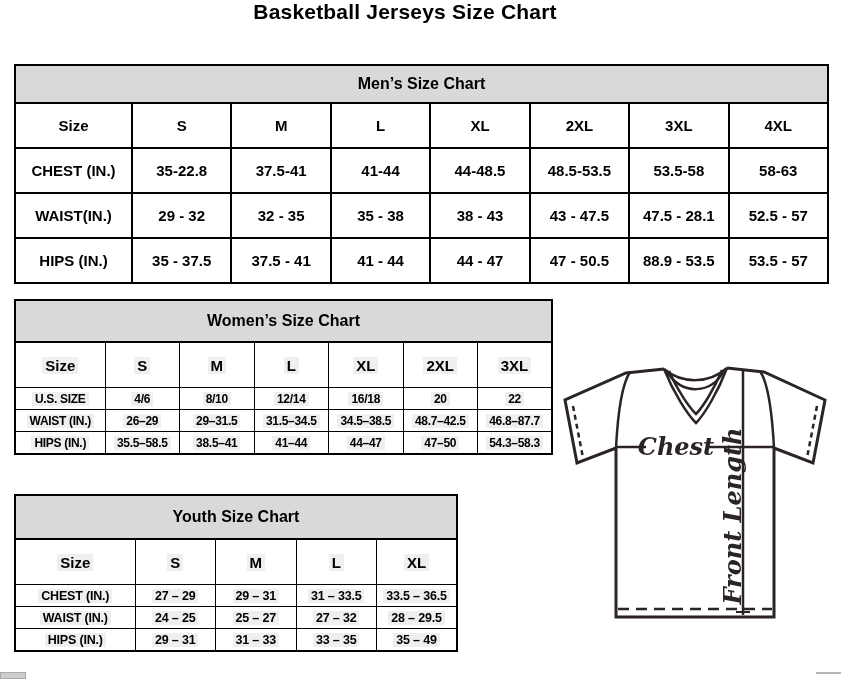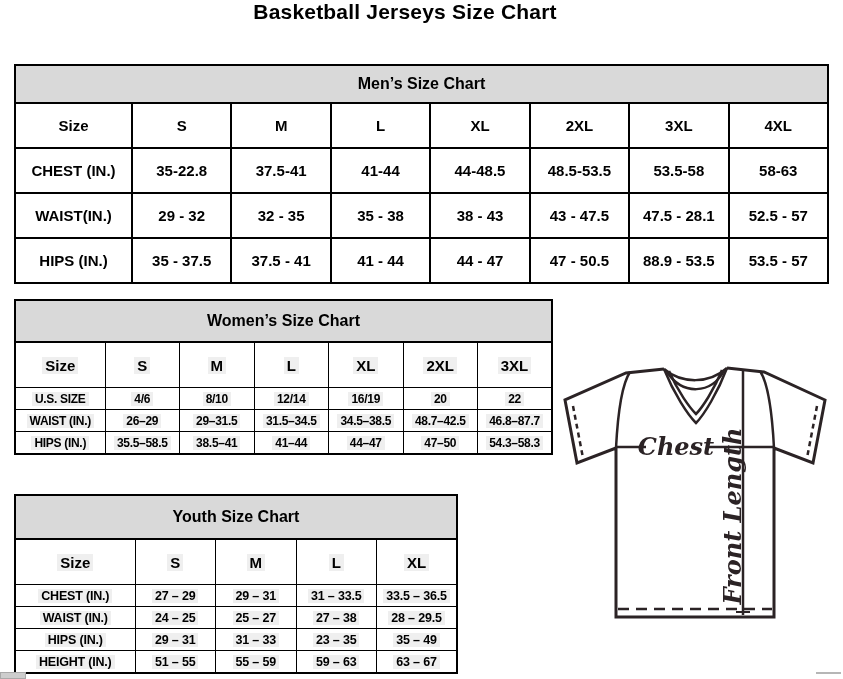--- a/index.html
+++ b/index.html
@@ -139,21 +139,21 @@
           <th><span>L</span></th>
           <th><span>XL</span></th>
           <th><span>2XL</span></th>
           <th><span>3XL</span></th>
         </tr>
         <tr class="row">
           <th><span>U.S. SIZE</span></th>
           <td><span>4/6</span></td>
           <td><span>8/10</span></td>
           <td><span>12/14</span></td>
-          <td><span>16/19</span></td>
+          <td><span>16/18</span></td>
           <td><span>20</span></td>
           <td><span>22</span></td>
         </tr>
         <tr class="row">
           <th><span>WAIST (IN.)</span></th>
           <td><span>26–29</span></td>
           <td><span>29–31.5</span></td>
           <td><span>31.5–34.5</span></td>
           <td><span>34.5–38.5</span></td>
           <td><span>48.7–42.5</span></td>
@@ -194,36 +194,29 @@
           <th><span>CHEST (IN.)</span></th>
           <td><span>27 – 29</span></td>
           <td><span>29 – 31</span></td>
           <td><span>31 – 33.5</span></td>
           <td><span>33.5 – 36.5</span></td>
         </tr>
         <tr class="row">
           <th><span>WAIST (IN.)</span></th>
           <td><span>24 – 25</span></td>
           <td><span>25 – 27</span></td>
-          <td><span>27 – 38</span></td>
+          <td><span>27 – 32</span></td>
           <td><span>28 – 29.5</span></td>
         </tr>
         <tr class="row">
           <th><span>HIPS (IN.)</span></th>
           <td><span>29 – 31</span></td>
           <td><span>31 – 33</span></td>
-          <td><span>23 – 35</span></td>
+          <td><span>33 – 35</span></td>
           <td><span>35 – 49</span></td>
-        </tr>
-        <tr class="row">
-          <th><span>HEIGHT (IN.)</span></th>
-          <td><span>51 – 55</span></td>
-          <td><span>55 – 59</span></td>
-          <td><span>59 – 63</span></td>
-          <td><span>63 – 67</span></td>
         </tr>
       </tbody>
     </table>
 
   <svg class="jersey" width="283" height="262" viewBox="0 0 283 262">
 
     <path stroke-width="3" d="M107,7 L69,11 L8,38 L20,101 L59,86 L59,255 L217,255 L217,86 L256,101 L268,38 L207,10 L170,6"></path>
 
     <path stroke-width="2.5" d="M59,86 C61,48 65,22 73,10"></path>
     <path stroke-width="2.5" d="M217,86 C215,48 211,21 203,9"></path>

